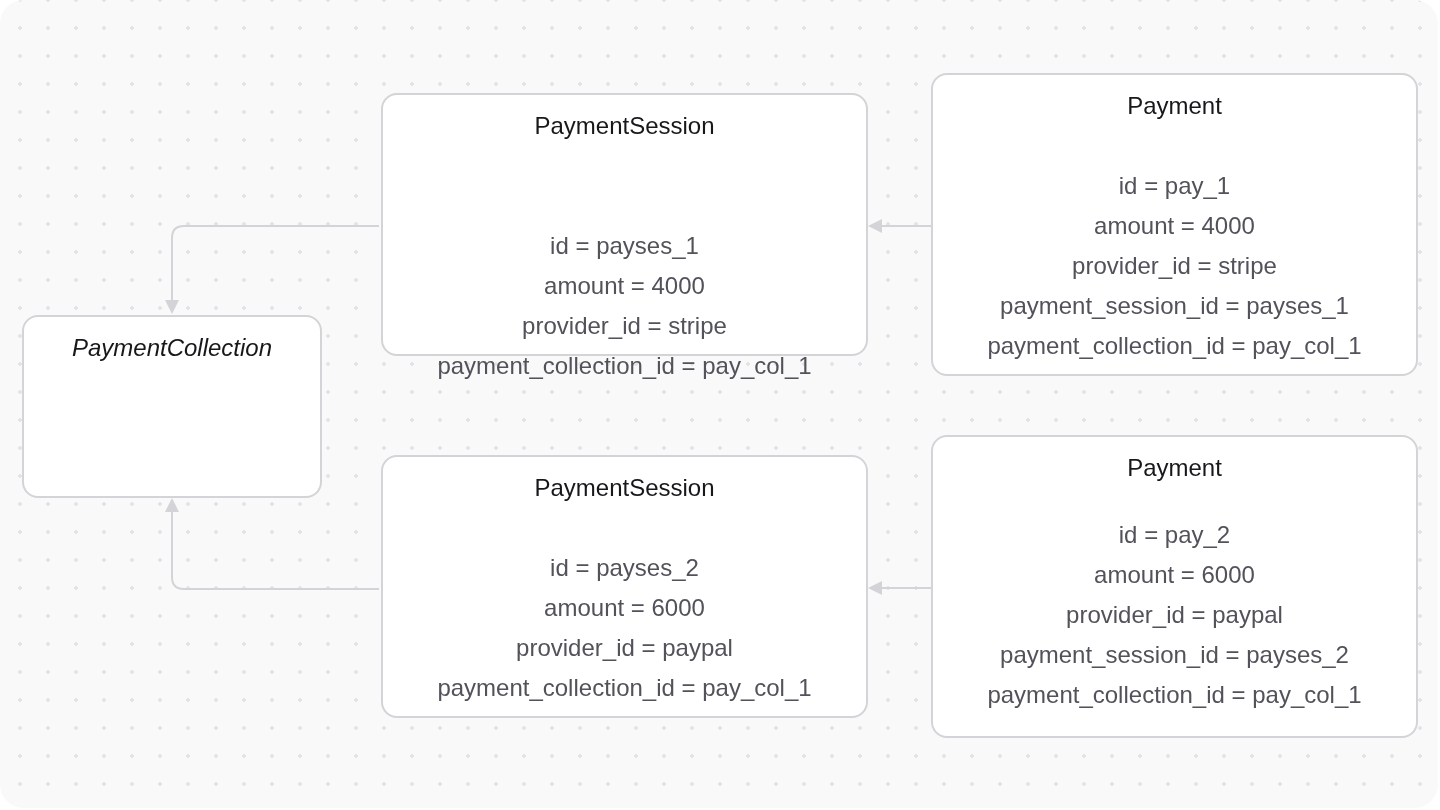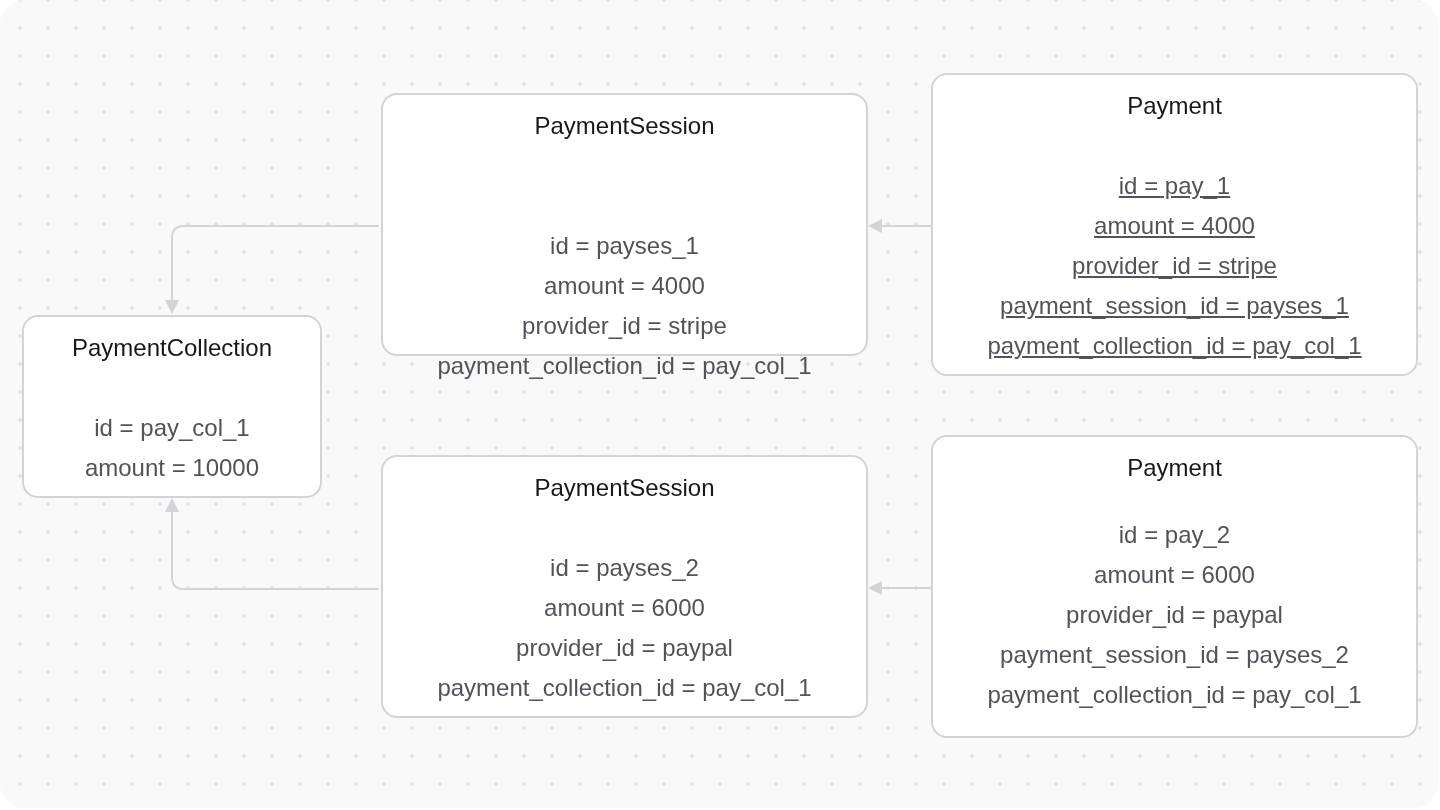--- a/index.html
+++ b/index.html
@@ -45,26 +45,22 @@
     <path d="M379 589 H184 Q172 589 172 577 V508" fill="none" stroke="#d4d4d8" stroke-width="2"></path>
     <polygon points="165,512 179,512 172,498" fill="#d4d4d8"></polygon>
 
     <path d="M931 226 H878" fill="none" stroke="#d4d4d8" stroke-width="2"></path>
     <polygon points="882,219 882,233 868,226" fill="#d4d4d8"></polygon>
 
     <path d="M931 588 H878" fill="none" stroke="#d4d4d8" stroke-width="2"></path>
     <polygon points="882,581 882,595 868,588" fill="#d4d4d8"></polygon>
   </svg>
 
-  <div class="node" style="left:22px; top:315px; width:300px; height:183px;">
+  <div class="node" style="left:22px; top:315px; width:300px; height:183px;font-style:italic;">
     <div class="title" style="top:11px;">PaymentCollection</div>
-    <div class="fields" style="top:91px;">
-      <div>id = pay_col_1</div>
-      <div>amount = 10000</div>
-    </div>
   </div>
 
   <div class="node" style="left:381px; top:93px; width:487px; height:263px;">
     <div class="title" style="top:11px;">PaymentSession</div>
     <div class="fields" style="top:91px;margin-top:40px;">
       <div>id = payses_1</div>
       <div>amount = 4000</div>
       <div>provider_id = stripe</div>
       <div>payment_collection_id = pay_col_1</div>
     </div>
@@ -75,21 +71,21 @@
     <div class="fields" style="top:91px;">
       <div>id = payses_2</div>
       <div>amount = 6000</div>
       <div>provider_id = paypal</div>
       <div>payment_collection_id = pay_col_1</div>
     </div>
   </div>
 
   <div class="node" style="left:931px; top:73px; width:487px; height:303px;">
     <div class="title" style="top:11px;">Payment</div>
-    <div class="fields" style="top:91px;text-decoration:underline;">
+    <div class="fields" style="top:91px;">
       <div>id = pay_1</div>
       <div>amount = 4000</div>
       <div>provider_id = stripe</div>
       <div>payment_session_id = payses_1</div>
       <div>payment_collection_id = pay_col_1</div>
     </div>
   </div>
 
   <div class="node" style="left:931px; top:435px; width:487px; height:303px;">
     <div class="title" style="top:11px;">Payment</div>

